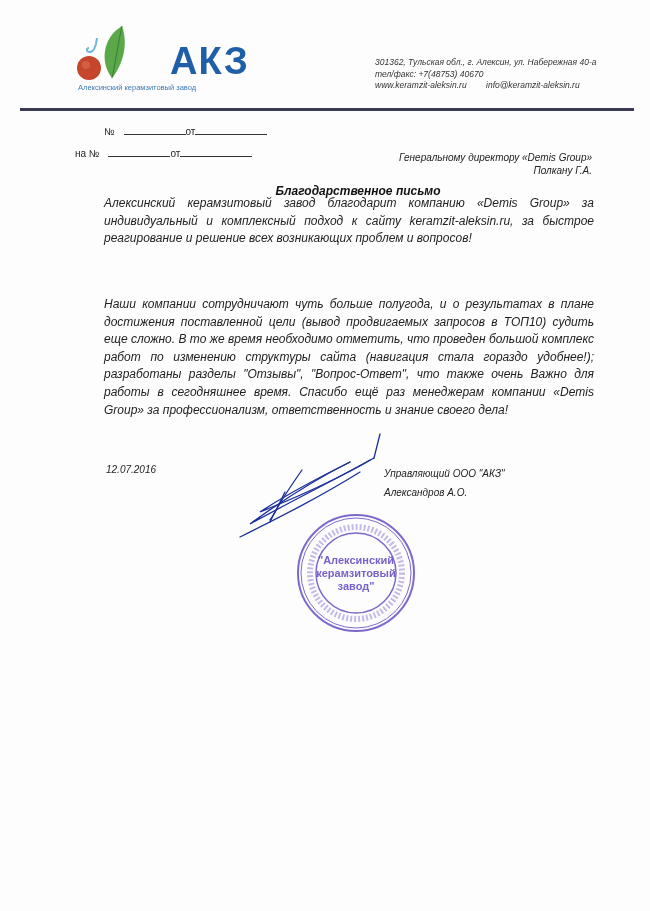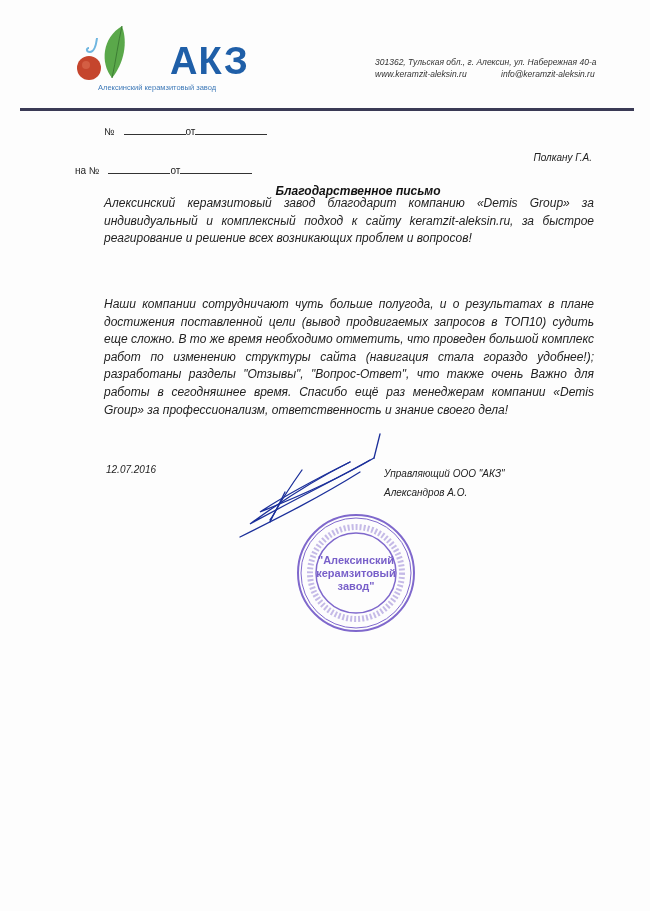--- a/index.html
+++ b/index.html
@@ -1,23 +1,23 @@
 <!DOCTYPE html>
 <html><head>
 <meta charset="utf-8">
 <style>
   html,body{margin:0;padding:0;background:#fdfdfd;}
   body{width:650px;height:911px;position:relative;overflow:hidden;font-family:"Liberation Sans",sans-serif;color:#222;}
   .abs{position:absolute;}
   .logo{left:72px;top:18px;width:160px;height:80px;}
   .logo-text{left:146px;top:40px;font-size:38px;font-weight:bold;color:#1f5fa8;letter-spacing:1px;font-family:"Liberation Sans",sans-serif;margin-left:24px;}
-  .logo-sub{left:78px;top:83px;font-size:7.5px;color:#3f7ab8;white-space:nowrap;margin-left:20px;}
+  .logo-sub{left:78px;top:83px;font-size:7.5px;color:#3f7ab8;white-space:nowrap;}
   .contacts{left:375px;top:57px;font-size:8.5px;line-height:11.5px;color:#333;font-style:italic;}
   .contacts .row{white-space:nowrap;}
-  .contacts .email{margin-left:32px;}
+  .contacts .email{margin-left:17px;}
   .rule{left:20px;top:108px;width:614px;height:3px;background:#3a3a55;}
   .reg{font-size:10px;color:#222;white-space:nowrap;}
   .reg .line{display:inline-block;border-bottom:1px solid #333;height:10px;vertical-align:baseline;}
   .addressee{right:58px;top:151px;text-align:right;font-style:italic;font-size:10px;line-height:13px;color:#222;}
   .title{left:0;width:650px;top:184px;text-align:center;font-weight:bold;font-style:italic;font-size:12px;color:#111;padding-left:33px;}
   .para{left:104px;width:490px;font-style:italic;font-size:12px;line-height:17.6px;text-align:justify;color:#222;}
   .date{left:106px;top:464px;font-style:italic;font-size:10px;}
   .signer{left:384px;top:464px;font-style:italic;font-size:10px;line-height:19px;}
 </style>
 </head>
@@ -30,38 +30,40 @@
     <path d="M25 20 C24 28, 22 34, 18 34 C14 34, 14 30, 17 30" stroke="#6fb6e0" stroke-width="2" fill="none"></path>
     <circle cx="17" cy="50" r="12" fill="#c5452d"></circle>
     <circle cx="14" cy="47" r="4" fill="#d96a4f" opacity="0.7"></circle>
   </svg>
 </div>
 <div class="abs logo-text">АКЗ</div>
 <div class="abs logo-sub">Алексинский керамзитовый завод</div>
 
 <div class="abs contacts">
   <div class="row">301362, Тульская обл., г. Алексин, ул. Набережная 40-а</div>
+  <div class="row">тел/факс: +7(48753) 40670</div>
   <div class="row">
     <span>www.keramzit-aleksin.ru</span>
     <span class="email">info@keramzit-aleksin.ru</span>
   </div>
 </div>
 
 <div class="abs rule"></div>
 
 <div class="abs reg" style="left:92px;top:124px;margin-left:12px;">
   <span>№</span>
   <span class="line" style="width:62px;margin-left:6px;"></span><span>от</span><span class="line" style="width:72px;"></span>
 </div>
-<div class="abs reg" style="left:75px;top:163px;">
+<div class="abs reg" style="left:75px;top:146px;">
   <span>на №</span>
   <span class="line" style="width:62px;margin-left:6px;"></span><span>от</span><span class="line" style="width:72px;"></span>
 </div>
 
 <div class="abs addressee">
+  <div>Генеральному директору «Demis Group»</div>
   <div>Полкану Г.А.</div>
 </div>
 
 <div class="abs title">Благодарственное письмо</div>
 
 <div class="abs para" style="top:195px;">Алексинский керамзитовый завод благодарит компанию «Demis Group» за индивидуальный и комплексный подход к сайту keramzit-aleksin.ru, за быстрое реагирование и решение всех возникающих проблем и вопросов!</div>
 <div class="abs para" style="top:296px;">Наши компании сотрудничают чуть больше полугода, и о результатах в плане достижения поставленной цели (вывод продвигаемых запросов в ТОП10) судить еще сложно. В то же время необходимо отметить, что проведен большой комплекс работ по изменению структуры сайта (навигация стала гораздо удобнее!); разработаны разделы "Отзывы", "Вопрос-Ответ", что также очень Важно для работы в сегодняшнее время. Спасибо ещё раз менеджерам компании «Demis Group» за профессионализм, ответственность и знание своего дела!</div>
 
 <div class="abs date">12.07.2016</div>
 <div class="abs signer">

